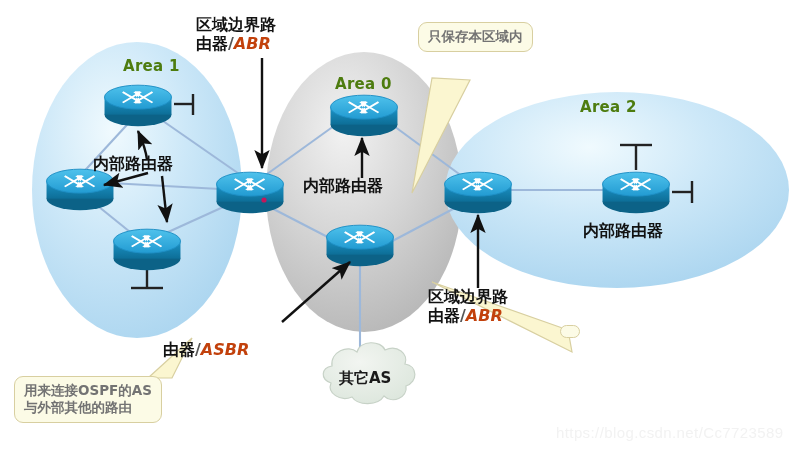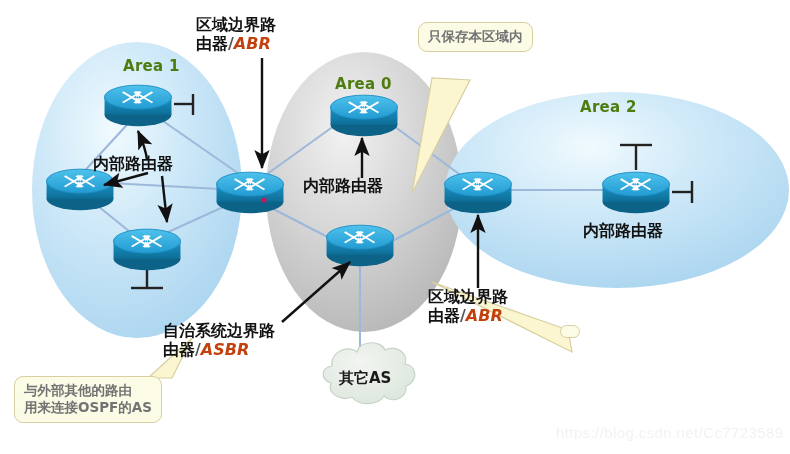--- a/index.html
+++ b/index.html
@@ -242,33 +242,33 @@
     <span>区域边界路</span><br>
     <span>由器</span><span class="sep">/</span><span class="hl">ABR</span>
   </div>
 
   <div class="cn-label" style="left:428px; top:288px;">
     <span>区域边界路</span><br>
     <span>由器</span><span class="sep">/</span><span class="hl">ABR</span>
   </div>
 
   <div class="cn-label" style="left:163px; top:322px;">
-    <span>自治系统边界路</span><br>
+    <br>
     <span>由器</span><span class="sep">/</span><span class="hl">ASBR</span>
   </div>
 
   <div class="cloud-label" style="left:339px; top:369px;">其它AS</div>
 
   <div class="callout" style="left:418px; top:22px;">
     <span class="line">只保存本区域内</span>
   </div>
 
   <div class="callout" style="left:560px; top:325px;">
   </div>
 
   <div class="callout" style="left:14px; top:376px;">
+    <span class="line">用来连接OSPF的AS</span>
     <span class="line">与外部其他的路由</span>
-    <span class="line">用来连接OSPF的AS</span>
   </div>
 
   <div class="watermark" style="left:556px; top:424px;">https://blog.csdn.net/Cc7723589</div>
 
 </div>
 
 </body></html>

